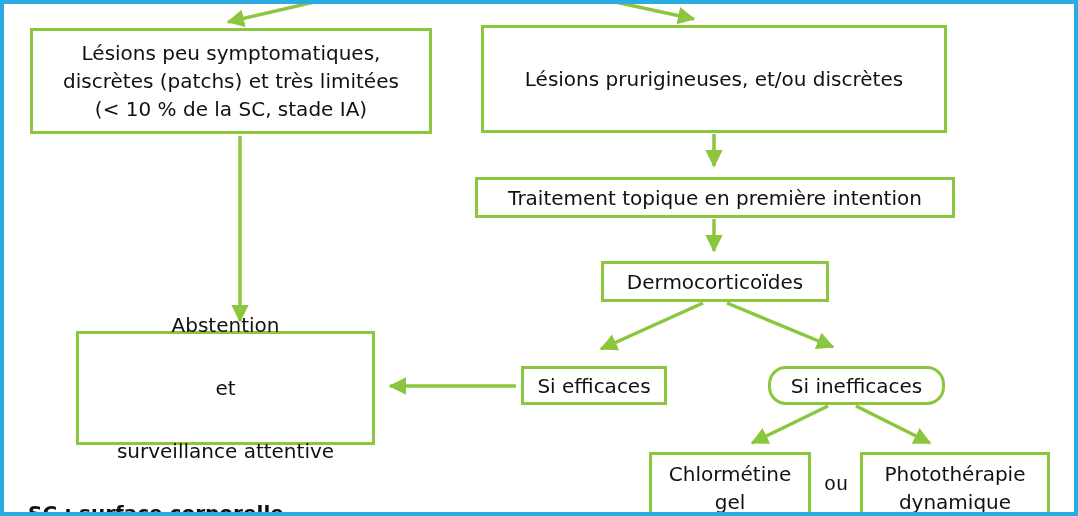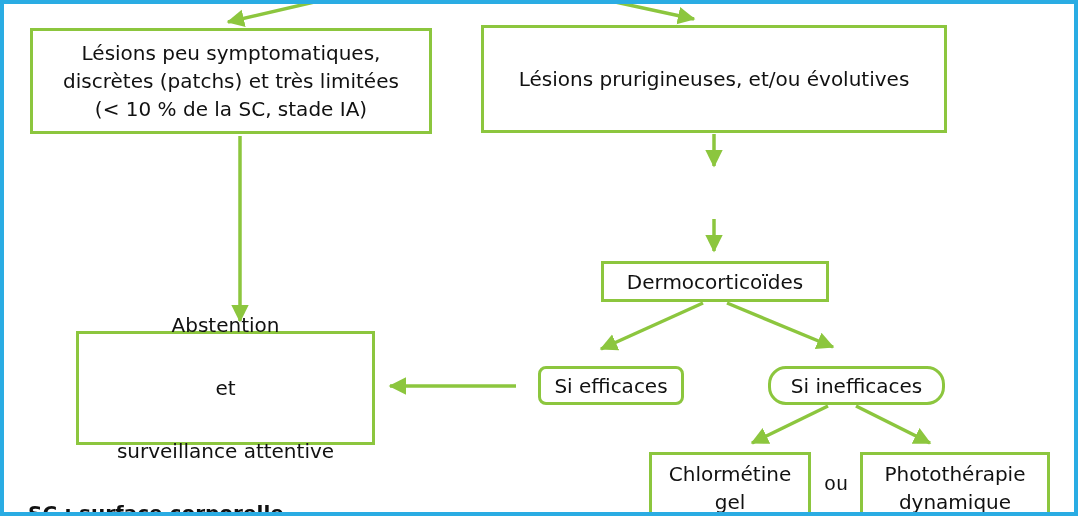--- a/index.html
+++ b/index.html
@@ -87,29 +87,32 @@
     </g>
   </svg>
 
   <div class="node" style="left:30px;top:28px;width:402px;height:106px;">
     <div class="line">Lésions peu symptomatiques,</div>
     <div class="line">discrètes (patchs) et très limitées</div>
     <div class="line"><span>(&lt; 10 % de la SC, </span><span class="italic">stade IA</span><span>)</span></div>
   </div>
 
   <div class="node" style="left:481px;top:25px;width:466px;height:108px;">
-    <div class="line">Lésions prurigineuses, et/ou évolutives</div>
+    <div class="line">Lésions prurigineuses, et/ou discrètes</div>
   </div>
 
+  <div class="node" style="left:475px;top:177px;width:480px;height:41px;">
+    <div class="line">Traitement topique en première intention</div>
+  </div>
 
   <div class="node" style="left:601px;top:261px;width:228px;height:41px;">
     <div class="line">Dermocorticoïdes</div>
   </div>
 
-  <div class="node" style="left:538px;top:366px;width:146px;height:39px;border-radius:8px;">
+  <div class="node" style="left:521px;top:366px;width:146px;height:39px;">
     <div class="line italic">Si efficaces</div>
   </div>
 
   <div class="node" style="left:768px;top:366px;width:177px;height:39px;border-radius:18px;">
     <div class="line italic">Si inefficaces</div>
   </div>
 
   <div class="node" style="left:76px;top:331px;width:299px;height:114px;gap:35px;">
     <div class="line">Abstention</div>
     <div class="line">et</div>

